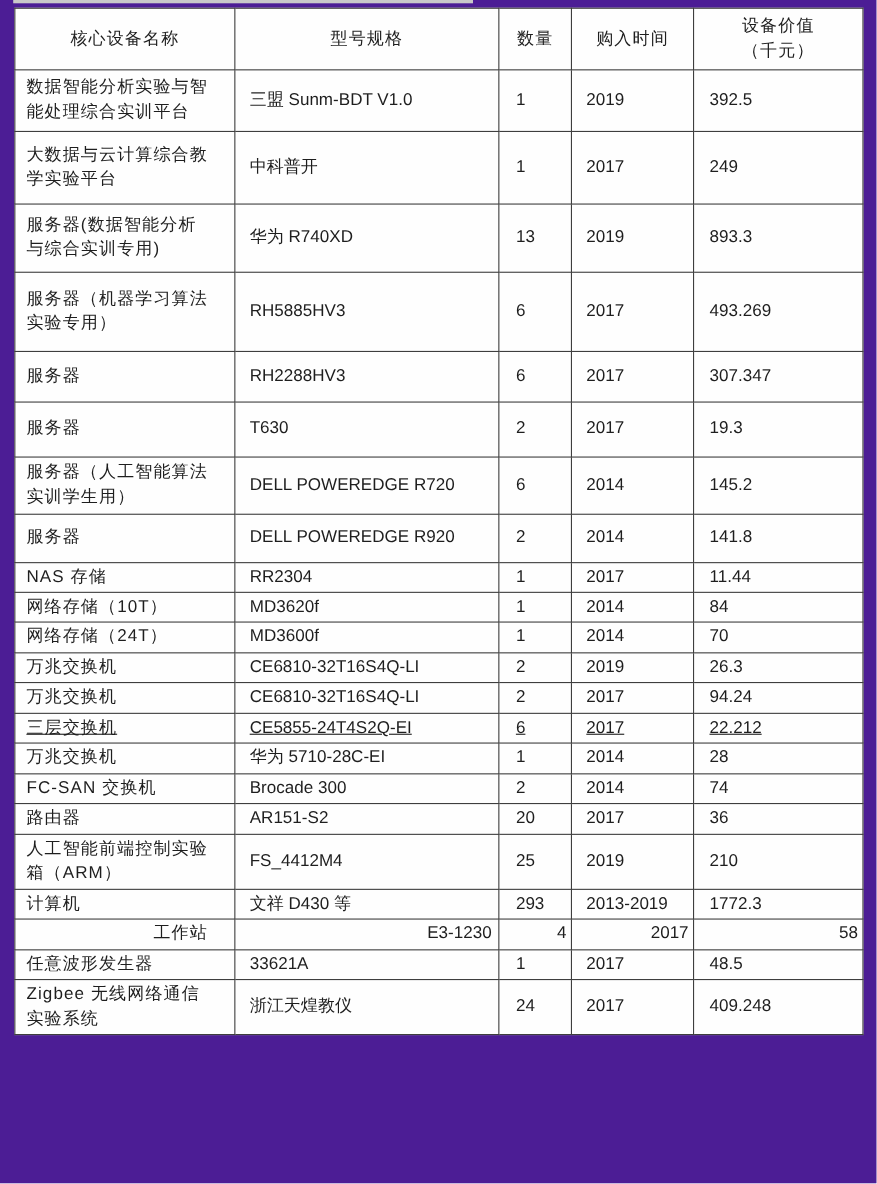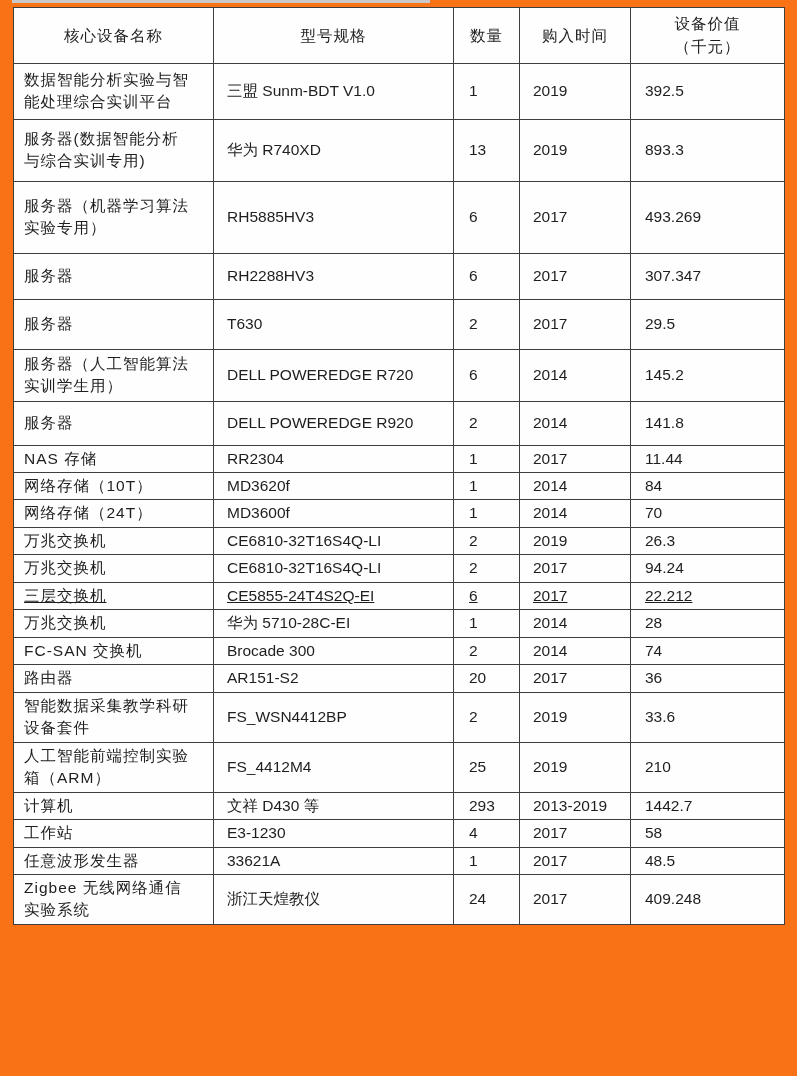--- a/index.html
+++ b/index.html
@@ -6,21 +6,21 @@
     margin: 0;
     padding: 0;
     background: #fdfdfd;
     font-family: "Liberation Sans", "DejaVu Sans", sans-serif;
     color: #1e1e1e;
   }
   .page {
     position: relative;
     width: 797px;
     height: 1076px;
-    background: #f97316;
+    background: #4c1d95;
     overflow: hidden;
   }
   .scan-artifact {
     position: absolute;
     top: 0;
     left: 12px;
     width: 418px;
     height: 3px;
     background: #c9c9c9;
   }
@@ -80,20 +80,27 @@
         </tr>
     </thead>
     <tbody id="table-body">
         <tr style="height: 56px;">
           <td class="c0">数据智能分析实验与智能处理综合实训平台</td>
           <td class="c1">三盟 Sunm-BDT V1.0</td>
           <td class="c2">1</td>
           <td class="c3">2019</td>
           <td class="c4">392.5</td>
         </tr>
+        <tr style="height: 66px;">
+          <td class="c0">大数据与云计算综合教学实验平台</td>
+          <td class="c1">中科普开</td>
+          <td class="c2">1</td>
+          <td class="c3">2017</td>
+          <td class="c4">249</td>
+        </tr>
         <tr style="height: 62px;">
           <td class="c0">服务器(数据智能分析与综合实训专用)</td>
           <td class="c1">华为 R740XD</td>
           <td class="c2">13</td>
           <td class="c3">2019</td>
           <td class="c4">893.3</td>
         </tr>
         <tr style="height: 72px;">
           <td class="c0">服务器（机器学习算法实验专用）</td>
           <td class="c1">RH5885HV3</td>
@@ -106,21 +113,21 @@
           <td class="c1">RH2288HV3</td>
           <td class="c2">6</td>
           <td class="c3">2017</td>
           <td class="c4">307.347</td>
         </tr>
         <tr style="height: 50px;">
           <td class="c0">服务器</td>
           <td class="c1">T630</td>
           <td class="c2">2</td>
           <td class="c3">2017</td>
-          <td class="c4">29.5</td>
+          <td class="c4">19.3</td>
         </tr>
         <tr style="height: 52px;">
           <td class="c0">服务器（人工智能算法实训学生用）</td>
           <td class="c1">DELL POWEREDGE R720</td>
           <td class="c2">6</td>
           <td class="c3">2014</td>
           <td class="c4">145.2</td>
         </tr>
         <tr style="height: 44px;">
           <td class="c0">服务器</td>
@@ -184,43 +191,36 @@
           <td class="c2">2</td>
           <td class="c3">2014</td>
           <td class="c4">74</td>
         </tr>
         <tr style="height: 24px;">
           <td class="c0">路由器</td>
           <td class="c1">AR151-S2</td>
           <td class="c2">20</td>
           <td class="c3">2017</td>
           <td class="c4">36</td>
-        </tr>
-        <tr style="height: 48px;">
-          <td class="c0">智能数据采集教学科研设备套件</td>
-          <td class="c1">FS_WSN4412BP</td>
-          <td class="c2">2</td>
-          <td class="c3">2019</td>
-          <td class="c4">33.6</td>
         </tr>
         <tr style="height: 48px;">
           <td class="c0">人工智能前端控制实验箱（ARM）</td>
           <td class="c1">FS_4412M4</td>
           <td class="c2">25</td>
           <td class="c3">2019</td>
           <td class="c4">210</td>
         </tr>
         <tr style="height: 24px;">
           <td class="c0">计算机</td>
           <td class="c1">文祥 D430 等</td>
           <td class="c2">293</td>
           <td class="c3">2013-2019</td>
-          <td class="c4">1442.7</td>
-        </tr>
-        <tr style="height: 24px;">
+          <td class="c4">1772.3</td>
+        </tr>
+        <tr style="height: 24px; text-align: right;">
           <td class="c0">工作站</td>
           <td class="c1">E3-1230</td>
           <td class="c2">4</td>
           <td class="c3">2017</td>
           <td class="c4">58</td>
         </tr>
         <tr style="height: 24px;">
           <td class="c0">任意波形发生器</td>
           <td class="c1">33621A</td>
           <td class="c2">1</td>

